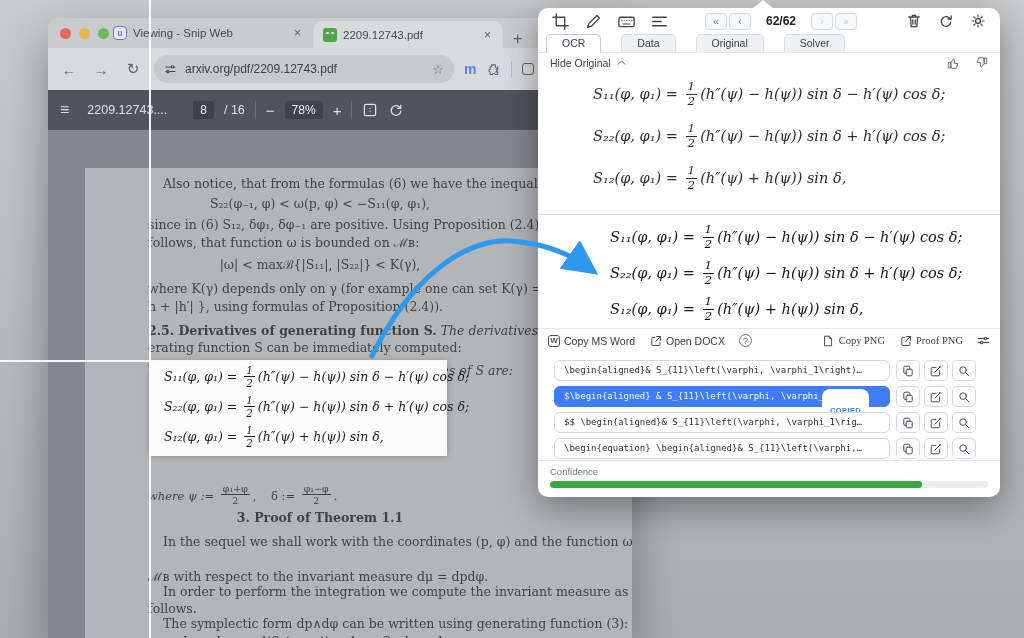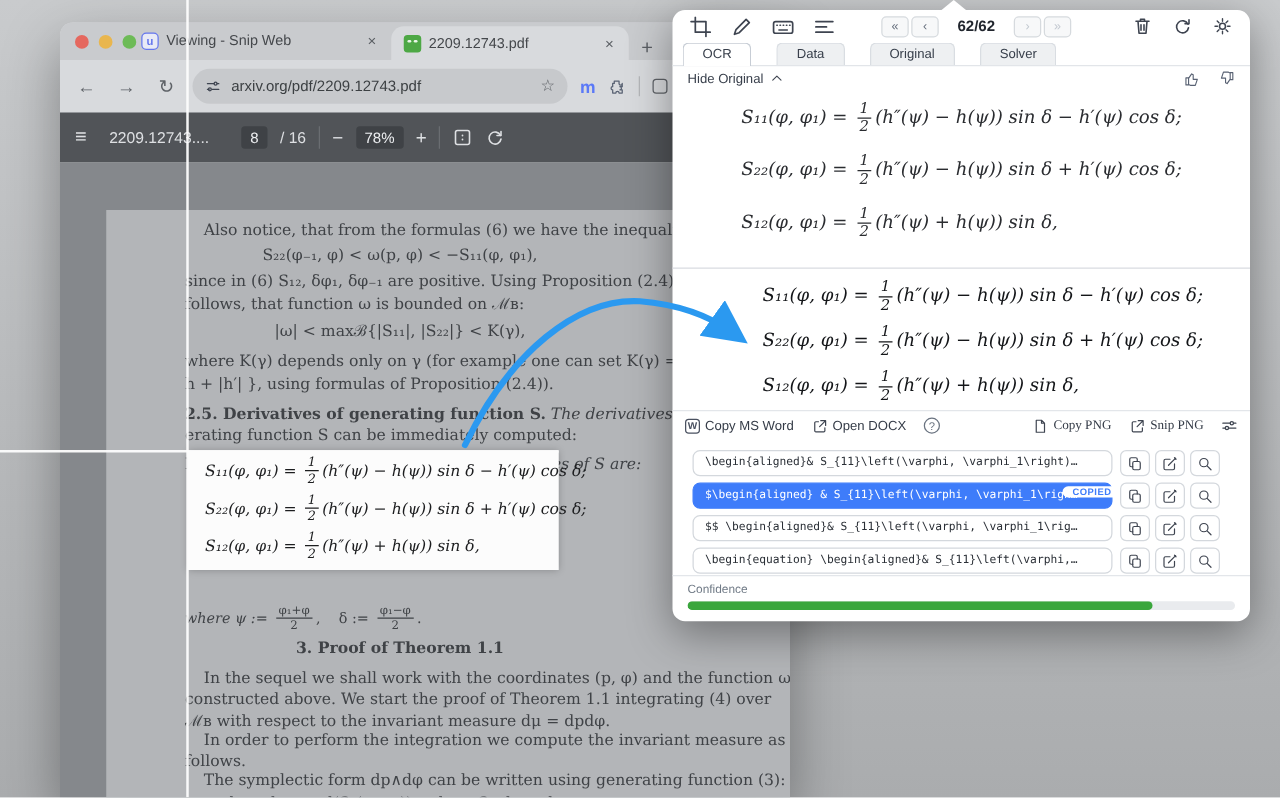--- a/index.html
+++ b/index.html
@@ -116,21 +116,21 @@
   .qmark{width:13px;height:13px;border:1.3px solid #6a7380;border-radius:50%;font-size:9px;color:#6a7380;
     display:inline-flex;align-items:center;justify-content:center;}
 
   .latexsec{position:absolute;left:0;top:346px;width:100%;height:106px;}
   .lrow{position:absolute;left:16px;width:430px;height:21px;}
   .lpill{position:absolute;left:0;top:0;width:336px;height:21px;border:1px solid #d4d8dd;border-radius:6px;
     background:#fff;font-family:"DejaVu Sans Mono","Liberation Mono",monospace;font-size:9px;color:#2a2f36;
     line-height:19px;padding:0 26px 0 9px;white-space:nowrap;overflow:hidden;text-overflow:ellipsis;}
   .lrow.selected .lpill{background:#3e7cfa;border-color:#3e7cfa;color:#fff;}
   .copied{position:absolute;left:268px;top:3px;background:#fff;color:#3e7cfa;font-size:7.5px;font-weight:bold;
-    letter-spacing:.4px;border-radius:8px;padding:0 8px;margin-left:28px;}
+    letter-spacing:.4px;border-radius:8px;padding:17px 8px;}
   .sqbtn{position:absolute;top:0;width:24px;height:21px;border:1px solid #d4d8dd;border-radius:5px;background:#fff;
     display:flex;align-items:center;justify-content:center;}
   .sqbtn .ic{width:12px;height:12px;}
   .sqbtn.b1{left:342px;}.sqbtn.b2{left:370px;}.sqbtn.b3{left:398px;}
 
   .confsec{position:absolute;left:0;top:452px;width:100%;height:37px;border-top:1px solid #e3e6ea;padding:5px 12px 0;}
   .conflabel{font-size:9.5px;color:#707a86;}
   .conftrack{margin-top:4px;width:438px;height:7px;border-radius:4px;background:#e9ebee;overflow:hidden;}
   .conffill{height:100%;border-radius:4px;background:#3aa63c;}
 
@@ -236,21 +236,20 @@
     <div class="pline" style="left:100px;top:281px">h + |h′| }, using formulas of Proposition (2.4)).</div>
     <div class="pline" style="left:100px;top:305px"><span class="bold">2.5. Derivatives of generating function S.</span><span class="ital"> The derivatives of the gen</span></div>
     <div class="pline" style="left:100px;top:322px">erating function S can be immediately computed:</div>
     <div class="pline" style="left:100px;top:345px"><span class="bold">Proposition 2.4.</span><span class="ital"> The second partial derivatives of S are:</span></div>
 
     <div class="pline" style="left:100px;top:466px;font-size:11.5px">
       <span class="ital">where ψ := </span><span class="frac"><span class="num">φ₁+φ</span><span class="den">2</span></span><span style="white-space:pre">,    δ := </span><span class="frac"><span class="num">φ₁−φ</span><span class="den">2</span></span><span>.</span>
     </div>
     <div class="pline pcenter bold" style="top:492px">3. Proof of Theorem 1.1</div>
     <div class="pline" style="left:115px;top:516px">In the sequel we shall work with the coordinates (p, φ) and the function ω</div>
-    <div class="pline" style="left:100px;top:533px">constructed above.  We start the proof of Theorem 1.1 integrating (4) over</div>
     <div class="pline" style="left:100px;top:550px">ℳʙ with respect to the invariant measure dμ = dpdφ.</div>
     <div class="pline" style="left:115px;top:566px">In order to perform the integration we compute the invariant measure as</div>
     <div class="pline" style="left:100px;top:583px">follows.</div>
     <div class="pline" style="left:115px;top:598px">The symplectic form dp∧dφ can be written using generating function (3):</div>
     <div class="pline pcenter" style="top:616px">dp ∧ dφ = −d(S₁(φ, φ₁)) ∧ dφ = S₁₂dφ ∧ dφ₁.</div>
   </div>
 
   <div id="selectionBox">
     <div class="eqrow" style="top:4px">
       <span>S₁₁(φ, φ₁) = </span>
@@ -411,21 +410,21 @@
               </svg>
             </span>
           <span>Copy PNG</span>
           </span>
         <span class="actbtn">
           <span class="ic">
             <svg width="12" height="12" viewBox="0 0 20 20">
                 <path d="M8 4H4.5A1.5 1.5 0 0 0 3 5.5V16a1.5 1.5 0 0 0 1.5 1.5H15A1.5 1.5 0 0 0 16.5 16v-4M11 2.5h6.5V9M17.5 2.5L9.5 10.5"></path>
               </svg>
             </span>
-          <span>Snip PNG</span>
+          <span>Proof PNG</span>
           </span>
         <span class="actbtn" style="margin-right:0">
           <span class="ic">
             <svg width="14" height="13" viewBox="0 0 20 20">
                 <path d="M2 7h16M2 13h16"></path>
                 <circle cx="13" cy="7" r="2" fill="#fff"></circle>
                 <circle cx="7" cy="13" r="2" fill="#fff"></circle>
               </svg>
             </span>
         </span>

